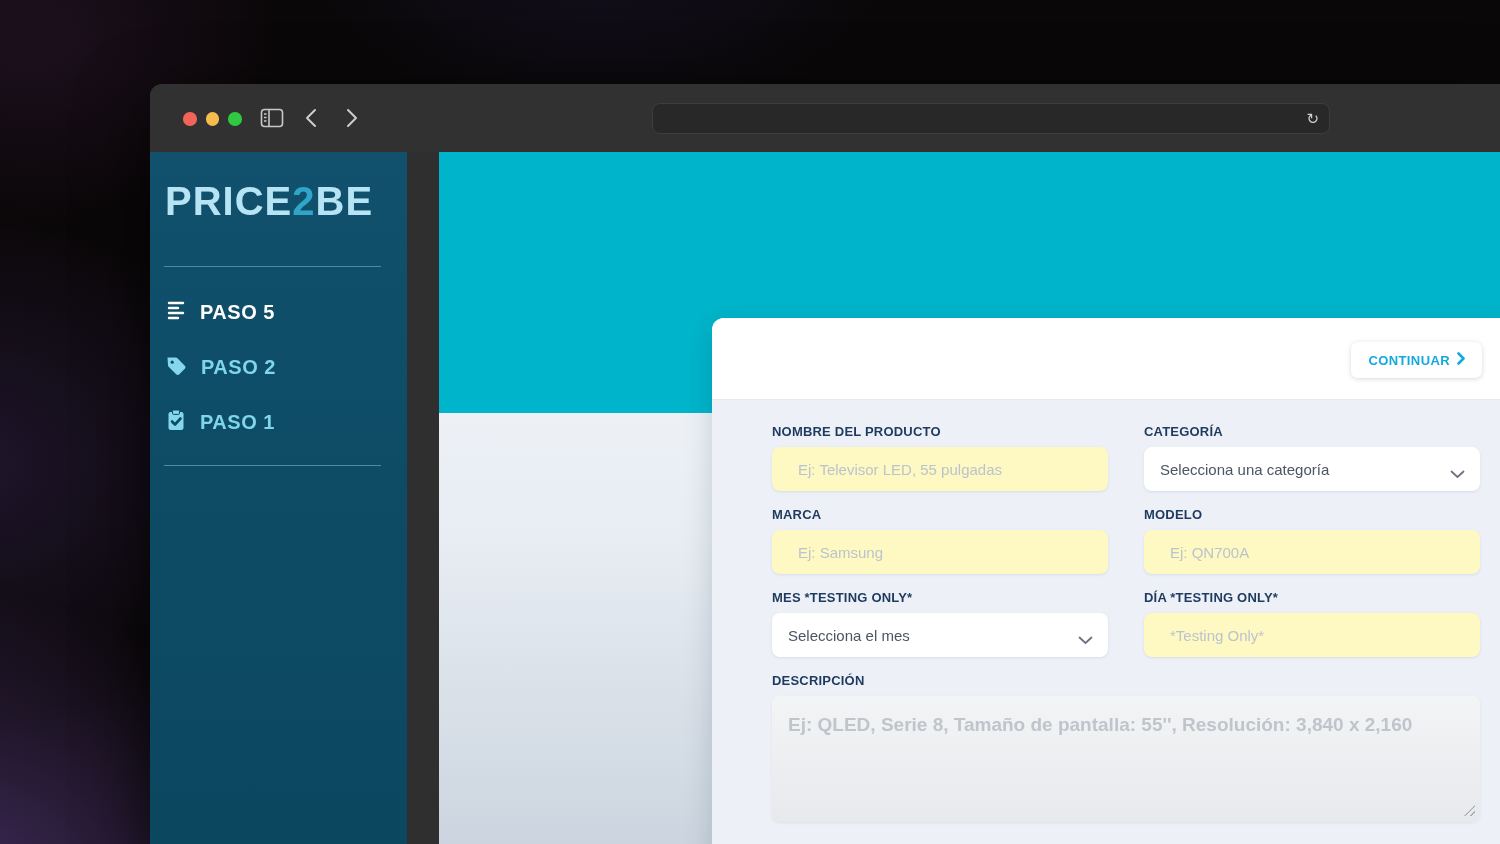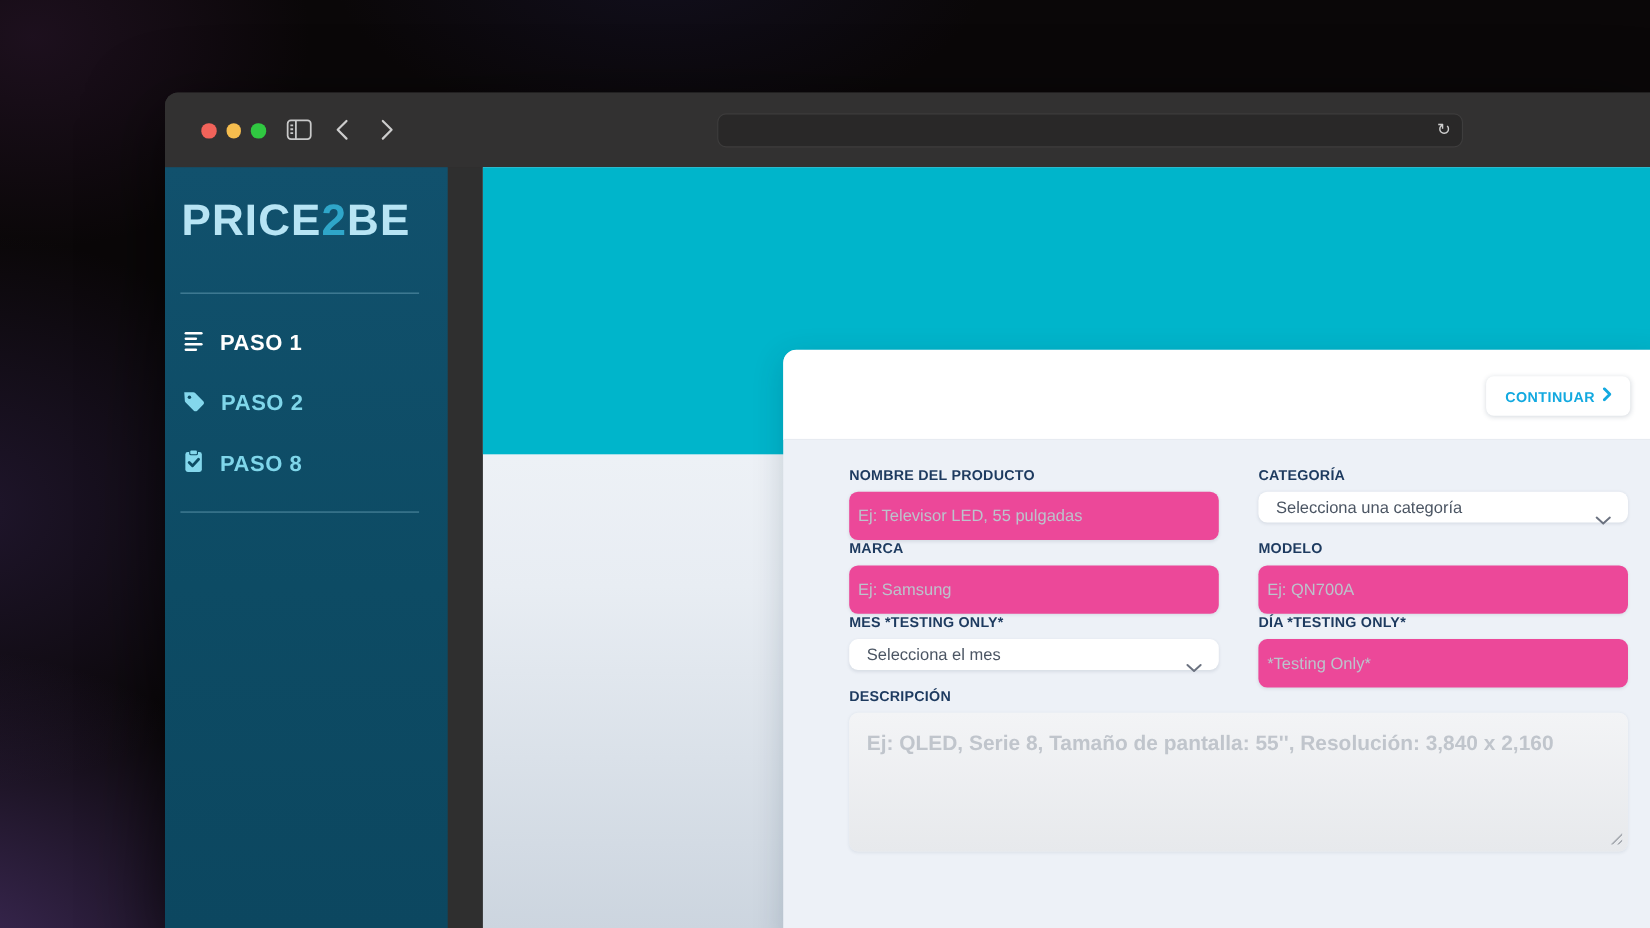--- a/index.html
+++ b/index.html
@@ -81,34 +81,34 @@
   .continue-btn {
     position:absolute; right:32px; top:24px; height:36px; padding:0 17px;
     background:#ffffff; border:none; border-radius:7px;
     box-shadow:0 1px 5px rgba(30,50,80,0.18);
     display:flex; align-items:center; gap:7px; cursor:pointer;
   }
   .continue-btn .lbl { font-size:13px; font-weight:700; color:#12a9e0; letter-spacing:0.4px;text-align:center; }
 
   .card-body { padding:24px 60px 0 60px; }
   .form-grid { display:grid; grid-template-columns:336px 336px; column-gap:36px; }
-  .field { margin-bottom:0; }
+  .field { margin-bottom:16px; }
   .field-label {
     display:block; font-size:13px; font-weight:700; color:#1d3a5f;
     letter-spacing:0.2px; margin-bottom:8px;
   }
   .text-input {
-    width:100%; height:44px; border:none; border-radius:8px; background:#ec4899;
+    width:100%; height:44px; border:none; border-radius:8px; background:#fef9c3;
     box-shadow:0 1px 3px rgba(30,50,80,0.10);
-    padding:0 8px; font-size:15px; color:#333;
+    padding:0 26px; font-size:15px; color:#333;
     font-family:"Liberation Sans", sans-serif; outline:none;
   }
   .text-input::placeholder { color:#bcc3cc; opacity:1; }
   .select-box {
-    position:relative; width:100%; height:28px; border-radius:8px; background:#ffffff;
+    position:relative; width:100%; height:44px; border-radius:8px; background:#ffffff;
     box-shadow:0 1px 3px rgba(30,50,80,0.10);
     display:flex; align-items:center; padding:0 16px; cursor:pointer;
   }
   .select-value { font-size:15px; color:#4b5563; }
   .select-chevron { position:absolute; right:15px; top:18px; }
   .field-wide { grid-column:1 / -1; }
   .textarea-wrap { position:relative; }
   .desc-textarea {
     width:100%; height:126px; border:none; border-radius:8px; resize:none;
     background:linear-gradient(180deg,#f3f4f6 0%, #e7e9ec 100%);
@@ -169,40 +169,40 @@
       <div class="nav">
         <div class="nav-item active">
           <span>
             <svg width="22" height="22" viewBox="0 0 22 22" fill="none" stroke="#ffffff" stroke-width="2.4" stroke-linecap="round">
               <line x1="4" y1="4" x2="18" y2="4"></line>
               <line x1="4" y1="9" x2="13" y2="9"></line>
               <line x1="4" y1="14" x2="18" y2="14"></line>
               <line x1="4" y1="19" x2="13" y2="19"></line>
             </svg>
           </span>
-          <span class="txt">PASO 1</span>
+          <span class="txt">PASO 5</span>
         </div>
         <div class="nav-item">
           <span>
             <svg width="23" height="23" viewBox="0 0 23 23">
               <path d="M2.5 3.5 h8.2 c.6 0 1.1.2 1.5.6 l7.6 7.6 c.9.9.9 2.2 0 3.1 l-5.5 5.5 c-.9.9-2.2.9-3.1 0 l-7.6-7.6 a2.1 2.1 0 0 1-.6-1.5 Z" fill="#84d7ec"></path>
               <circle cx="7.2" cy="8.2" r="1.6" fill="#0d4b64"></circle>
             </svg>
           </span>
           <span class="txt">PASO 2</span>
         </div>
         <div class="nav-item">
           <span>
             <svg width="22" height="23" viewBox="0 0 22 23">
               <rect x="3.5" y="3" width="15" height="18" rx="2.2" fill="#84d7ec"></rect>
               <rect x="7.5" y="1" width="7" height="4.4" rx="1.2" fill="#84d7ec" stroke="#0d4b64" stroke-width="1"></rect>
               <polyline points="7,12.5 10,15.5 15.5,9.5" fill="none" stroke="#0d4b64" stroke-width="2.6" stroke-linecap="round" stroke-linejoin="round"></polyline>
             </svg>
           </span>
-          <span class="txt">PASO 8</span>
+          <span class="txt">PASO 1</span>
         </div>
       </div>
       <div class="sb-div d2"></div>
     </div>
 
     <div class="main">
       <div class="teal-band"></div>
 
       <div class="card">
         <div class="card-header">

